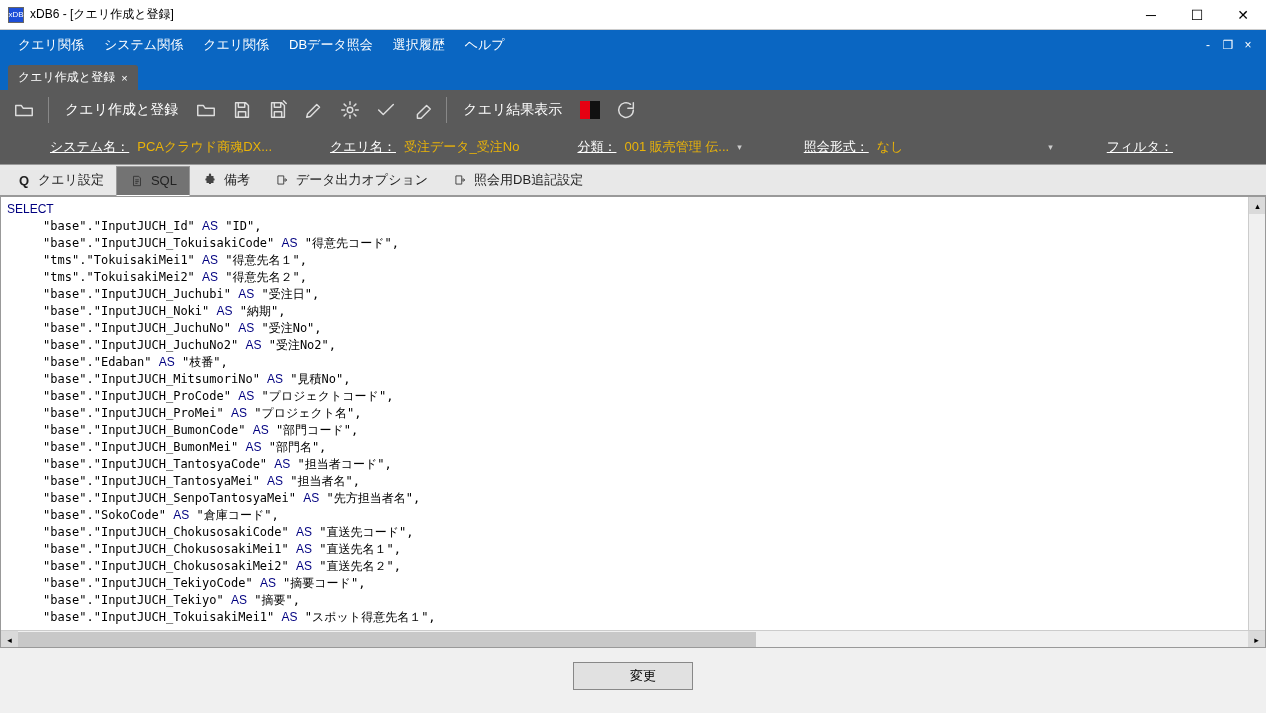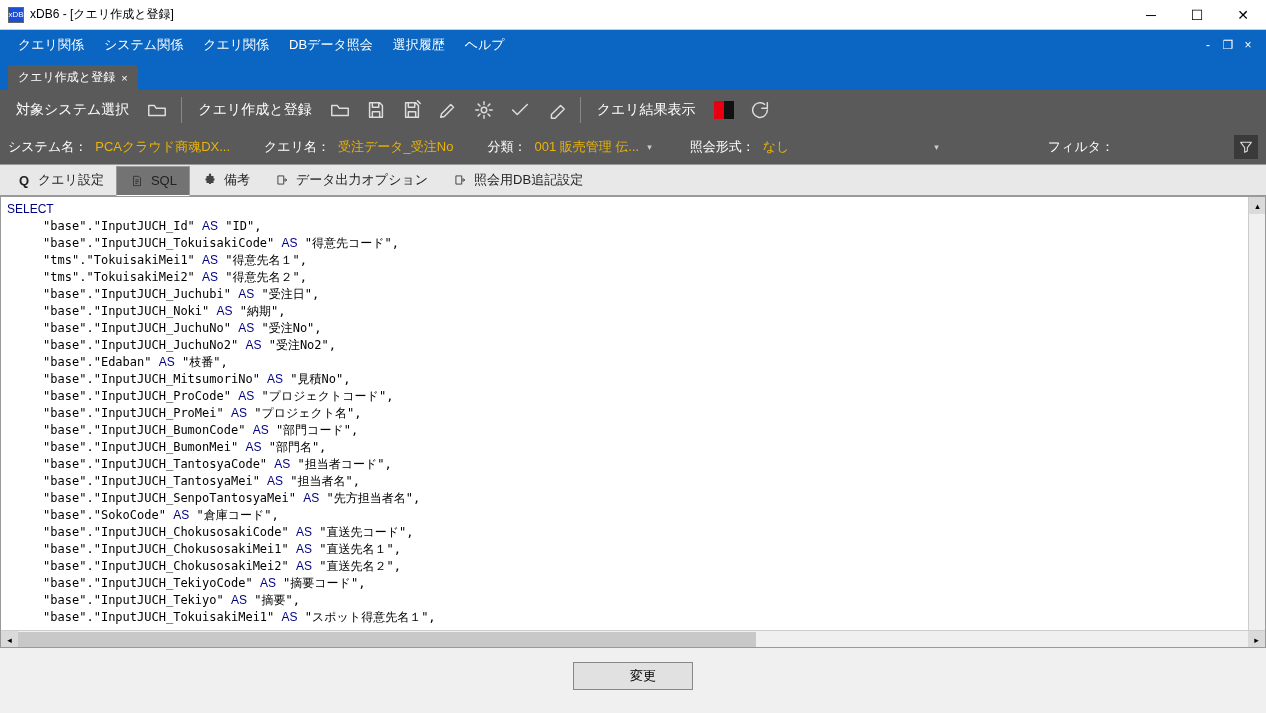--- a/index.html
+++ b/index.html
@@ -23,21 +23,21 @@
 .toolbar { height: 40px; background: #5a5a5a; display: flex; align-items: center; padding: 0 8px; color: #fff; font-size: 14px; gap: 4px; }
 .toolbar .tbtn-text { padding: 0 8px; height: 30px; display: flex; align-items: center; cursor: pointer; }
 .toolbar .tbtn-icon { width: 32px; height: 32px; display: flex; align-items: center; justify-content: center; cursor: pointer; }
 .toolbar .tbtn-icon svg { width: 22px; height: 22px; }
 .toolbar .sep { width: 1px; height: 26px; background: #888; margin: 0 4px; }
 .toolbar .flag { width: 20px; height: 18px; display: flex; }
 .toolbar .flag .fr { width: 10px; background: #e60012; }
 .toolbar .flag .fb { width: 10px; background: #111; }
 
 .formbar { height: 34px; background: #5a5a5a; display: flex; align-items: center; padding: 0 8px; color: #fff; font-size: 13px; gap: 8px; }
-.formbar .lbl { white-space: nowrap; }
+.formbar .lbl { text-decoration: underline; white-space: nowrap; margin-left: 42px; }
 .formbar .val { color: #eab308; white-space: nowrap; }
 .formbar .spacer2 { width: 18px; }
 .formbar .sel { display: flex; align-items: center; gap: 4px; }
 .formbar .dropdown-arr { font-size: 9px; color: #ccc; cursor: pointer; padding: 0 4px; }
 .formbar .filterbox { margin-left: auto; display: flex; align-items: center; }
 .formbar .filtericon { width: 24px; height: 24px; background: #3a3a3a; display: flex; align-items: center; justify-content: center; cursor: pointer; }
 
 .subtabs { height: 32px; background: #e8e8e8; display: flex; align-items: center; padding: 0 4px; border-top: 1px solid #999; border-bottom: 1px solid #999; font-size: 13px; }
 .subtabs .stab { padding: 0 12px; height: 30px; display: flex; align-items: center; gap: 6px; cursor: pointer; color: #222; }
 .subtabs .stab.active { background: #737373; border: 1px solid #999; border-bottom: 1px solid #fff; margin-bottom: -1px; }
@@ -88,21 +88,20 @@
 </div>
 
 <div class="tabbar">
   <div class="tab">
     <span>クエリ作成と登録</span>
     <span class="tabclose">×</span>
   </div>
 </div>
 
 <div class="toolbar">
-  <div class="tbtn-text">対象システム選択</div>
   <div class="tbtn-icon">
     <svg class="stroke" viewBox="0 0 24 24">
         <path d="M3 7h6l2 3h10v8H3z"></path>
       </svg>
   </div>
   <div class="sep"></div>
   <div class="tbtn-text">クエリ作成と登録</div>
   <div class="tbtn-icon">
     <svg class="stroke" viewBox="0 0 24 24">
         <path d="M3 7h6l2 3h10v8H3z"></path>

